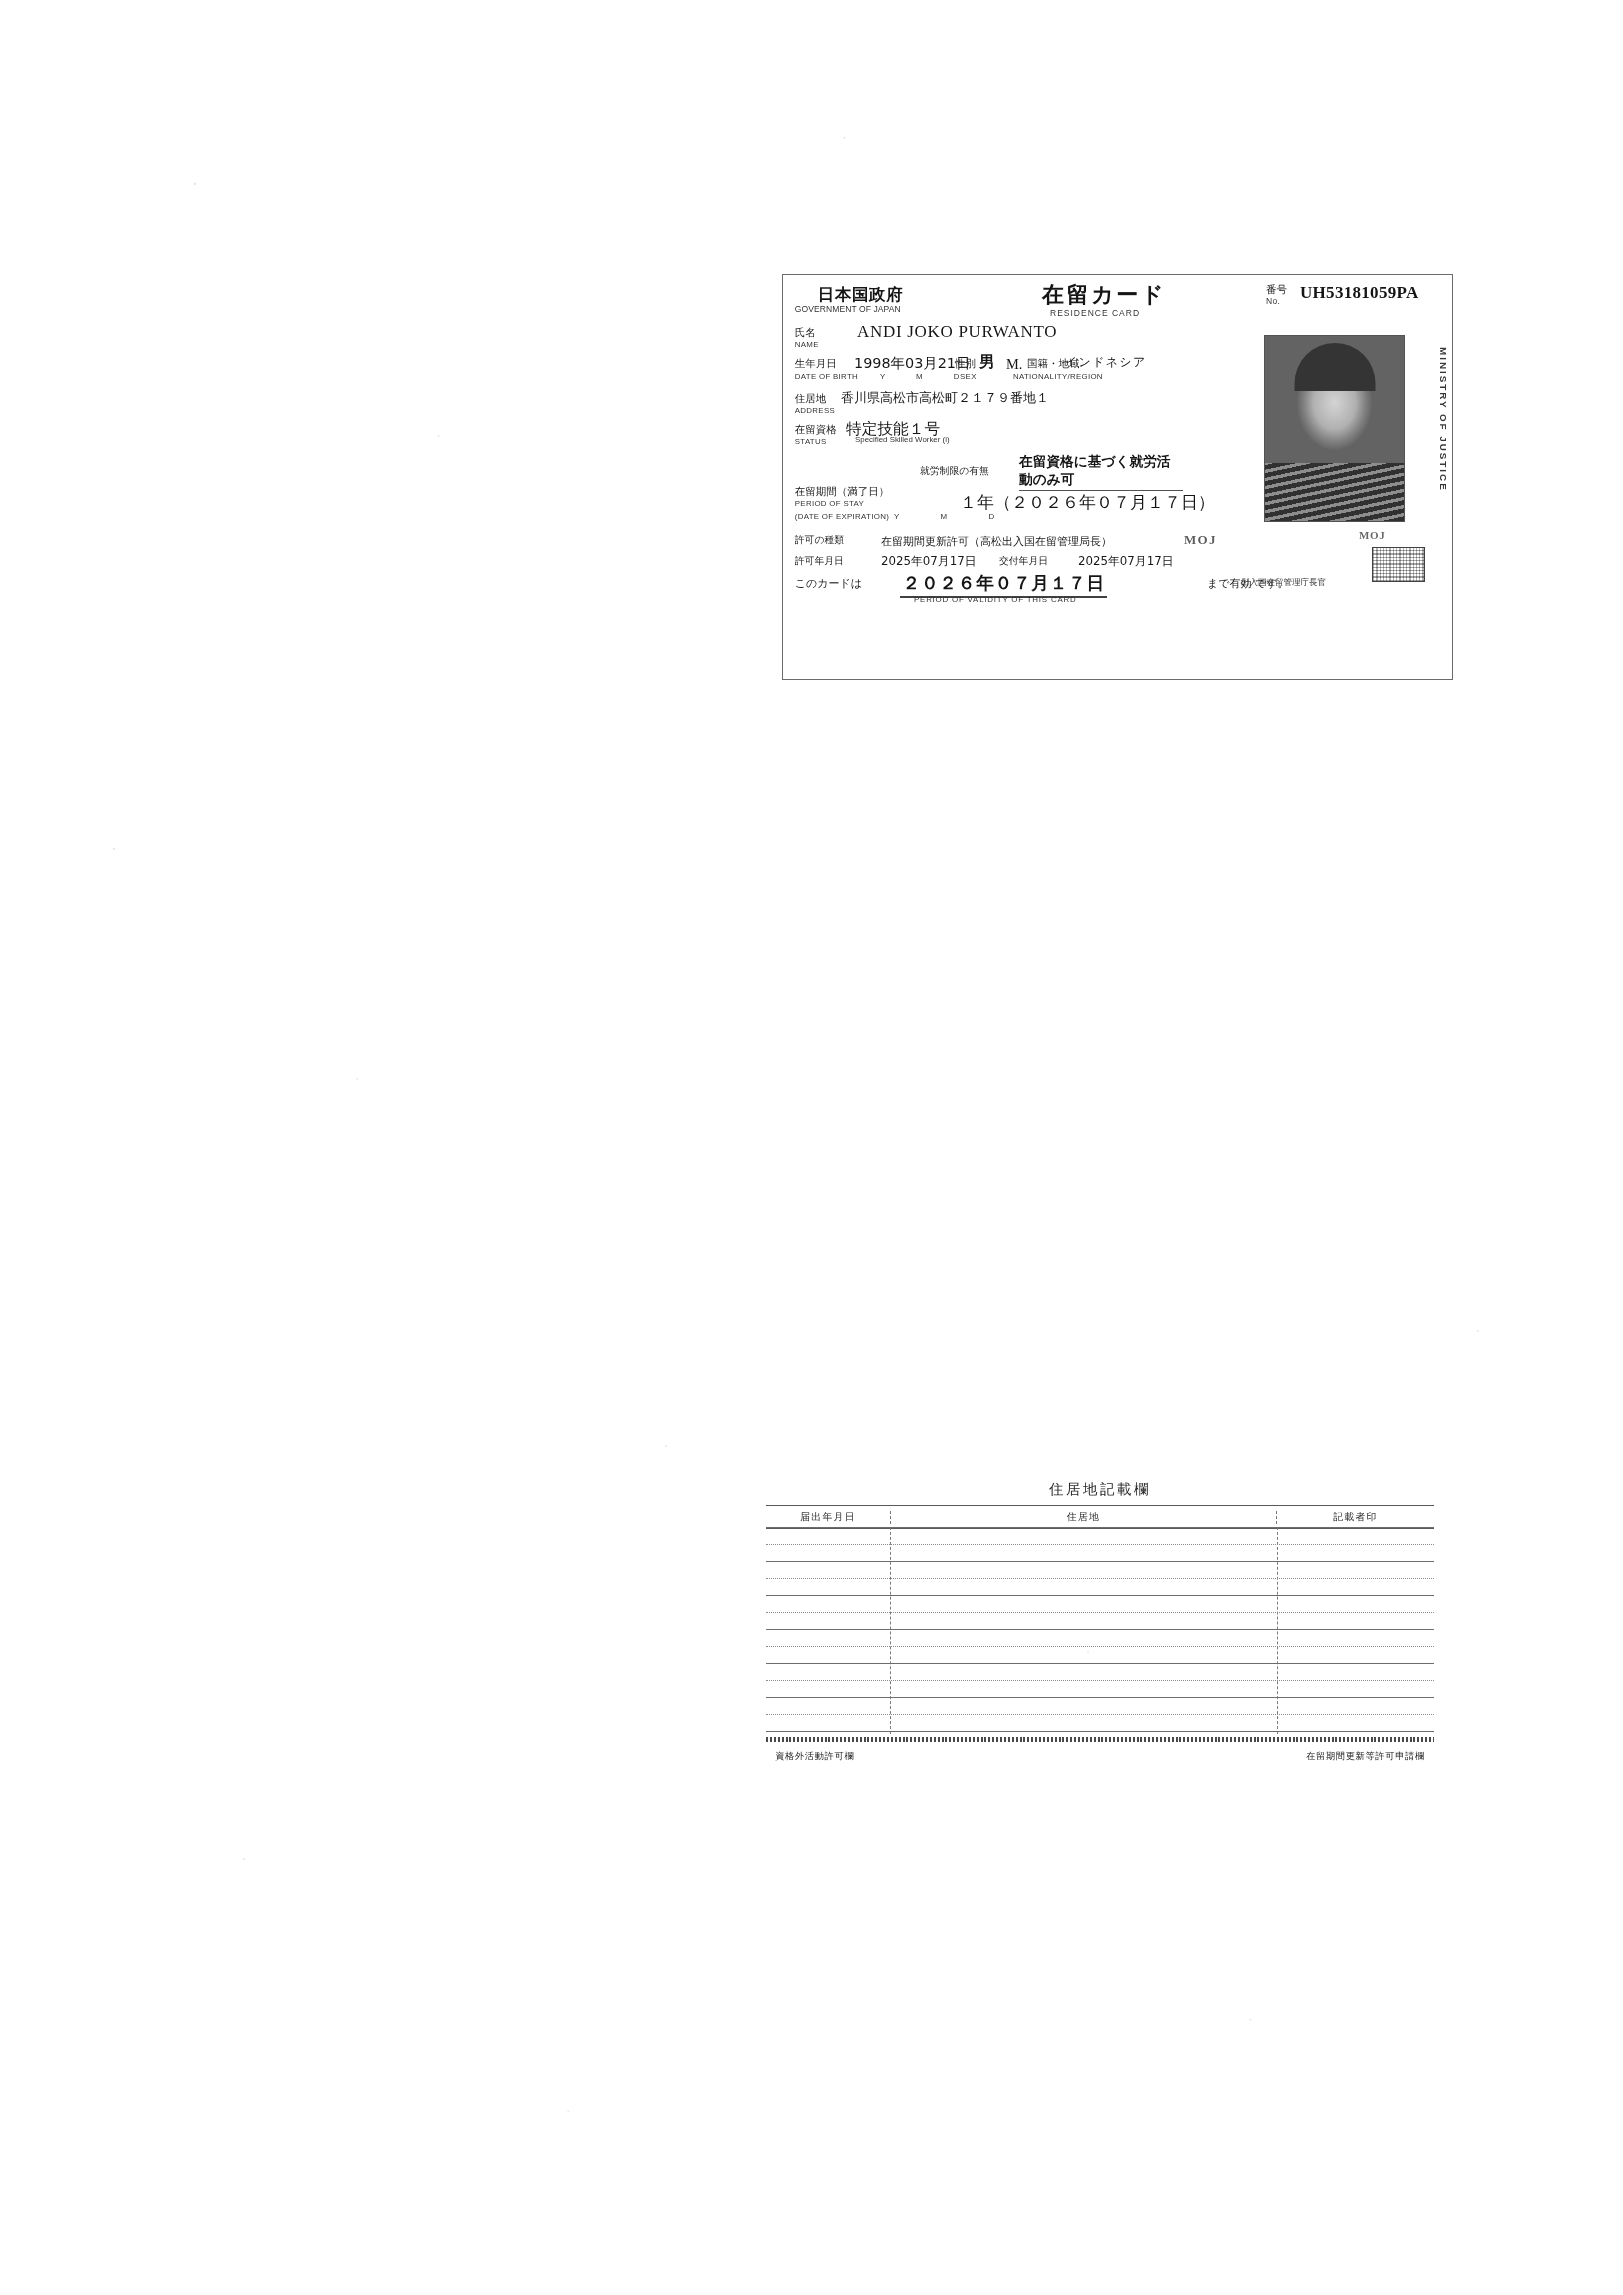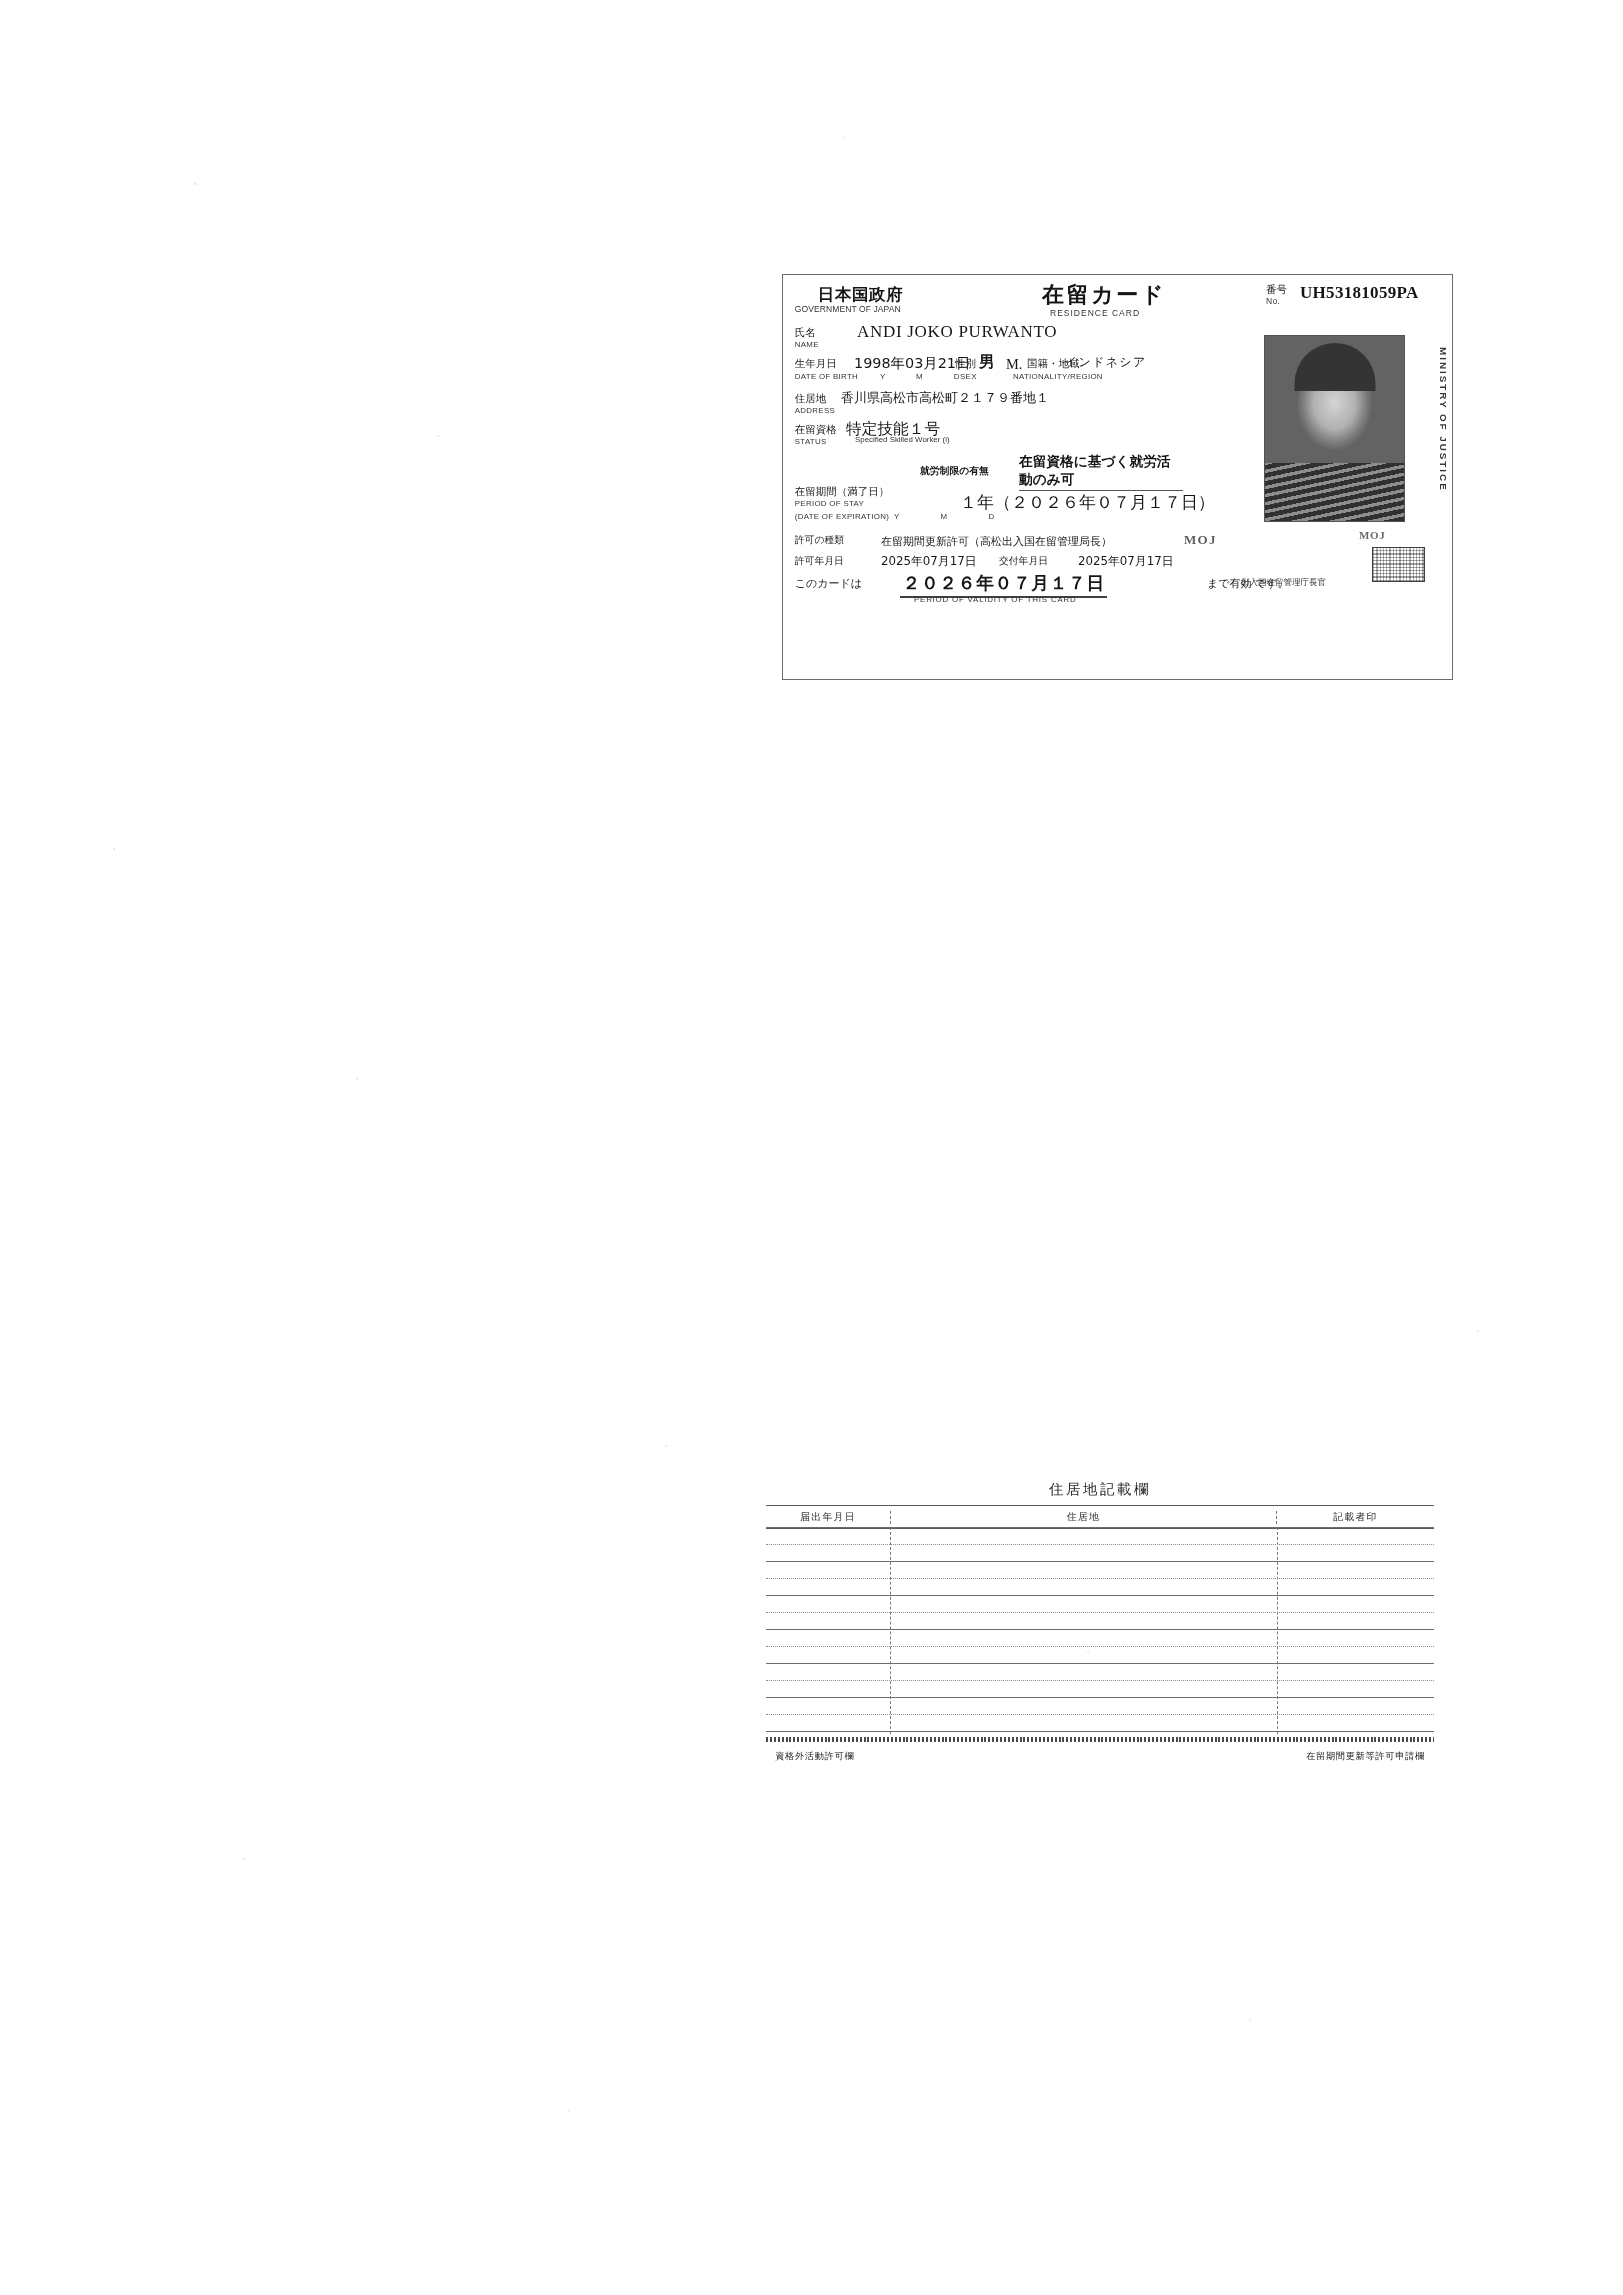--- a/index.html
+++ b/index.html
@@ -110,21 +110,21 @@
                       font-size: 13px; font-family: "DejaVu Sans", sans-serif; }
 
   .card .status-lbl { position: absolute; left: 11.8px;  top: 148px; }
   .card .status-lbl2{ position: absolute; left: 11.8px;  top: 162px; }
   .card .status-val { position: absolute; left: 63px;  top: 144px;
                       font-size: 15.7px; font-family: "DejaVu Sans", sans-serif; }
   .card .status-en  { position: absolute; left: 72px; top: 160px;
                       font-size: 7.9px; line-height: 9.2px; color: #333; }
 
   .card .work-lbl   { position: absolute; left: 137px; top: 190px;
-                      font-size: 9.8px; font-family: "DejaVu Sans", sans-serif; font-weight: bold; }
+                      font-size: 9.8px; font-family: "DejaVu Sans", sans-serif; }
   .card .work-note  { position: absolute; left: 236px; top: 178px;
                       width: 164px; font-size: 13.7px; line-height: 17.7px;
                       font-weight: 700; font-family: "DejaVu Sans", sans-serif;
                       border-bottom: 1.3px solid #555; padding-bottom: 1.3px; }
 
   .card .stay-lbl   { position: absolute; left: 11.8px;  top: 210px; }
   .card .stay-lbl2  { position: absolute; left: 11.8px;  top: 224px; }
   .card .stay-lbl3  { position: absolute; left: 11.8px;  top: 237px; }
   .card .stay-ymd   { position: absolute; left: 111px; top: 237px; font-size: 7.9px; letter-spacing: 19.6px; color:#333;}
   .card .stay-val   { position: absolute; left: 177px; top: 216px;

